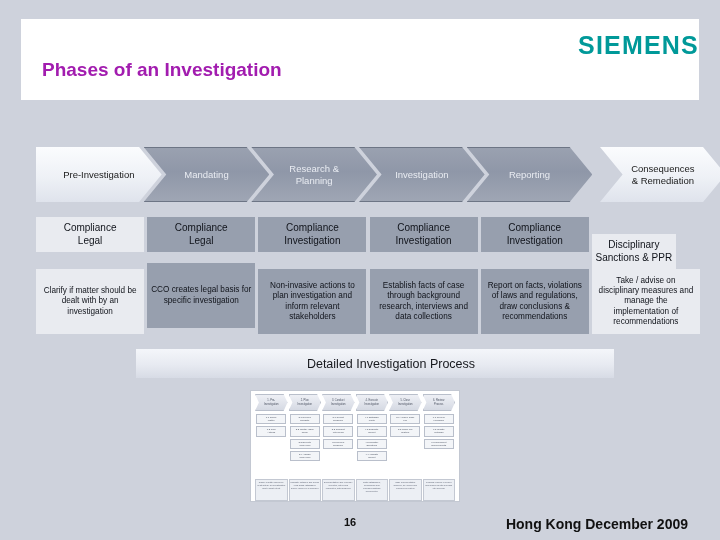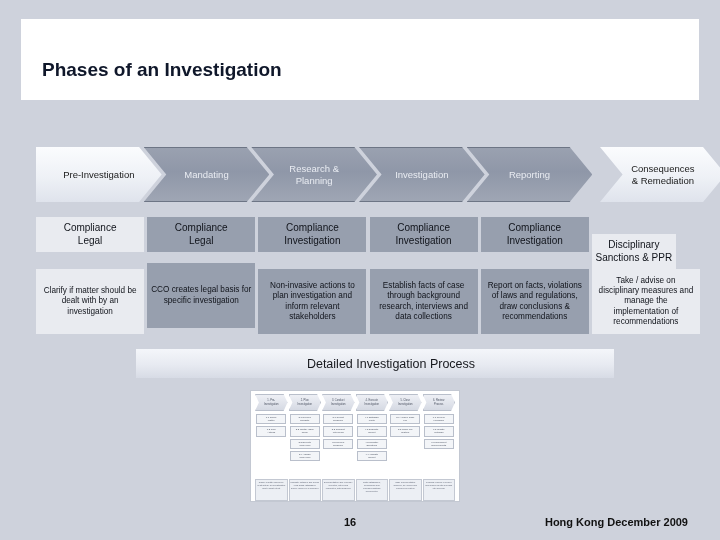--- a/index.html
+++ b/index.html
@@ -11,21 +11,21 @@
   }
   .slide{position:relative;width:720px;height:540px;}
 
   
   .header-band{
     position:absolute;left:21px;top:19px;width:678px;height:81px;
     background:#ffffff;
   }
   .slide-title{
     position:absolute;left:42px;top:59px;
-    font-size:19px;font-weight:bold;color:#0f172a;
+    font-size:19px;font-weight:bold;color:#a21caf;
     letter-spacing:0px;white-space:nowrap;
   }
   .siemens-logo{
     position:absolute;right:21px;top:31px;
     font-size:25px;font-weight:bold;color:#009999;
     letter-spacing:1.2px;white-space:nowrap;
   }
 
   
   .chev-row{position:absolute;left:36px;top:147px;width:664px;height:55px;}
@@ -102,30 +102,31 @@
     padding:1px;overflow:hidden;
   }
 
   
   .pg-num{
     position:absolute;left:344px;top:516px;
     font-size:11px;font-weight:bold;color:#111;
   }
   .footer-right{
     position:absolute;right:32px;top:516px;
-    font-size:11px;font-weight:bold;color:#111;white-space:nowrap;text-align:right;
+    font-size:14px;font-weight:bold;color:#111;white-space:nowrap;text-align:right;
   }
 </style>
 </head>
 <body>
 
 <div class="slide">
 
   <div class="header-band"></div>
   <div class="slide-title">Phases of an Investigation</div>
+  <div class="siemens-logo">SIEMENS</div>
 
   <div class="chev-row" id="chevRow">
       <div class="chev chev-light chev-first" style="left: 0px; width: 125.667px; z-index: 6;">
         <span class="lbl">Pre-Investigation</span>
       </div>
       <div class="chev chev-dark chev-mid" style="left: 215.333px; width: 125.667px; z-index: 4;">
         <span class="lbl">Research &amp;<br>Planning</span>
       </div>
       <div class="chev chev-dark chev-mid" style="left: 107.667px; width: 125.667px; z-index: 5;">
         <span class="lbl">Mandating</span>

